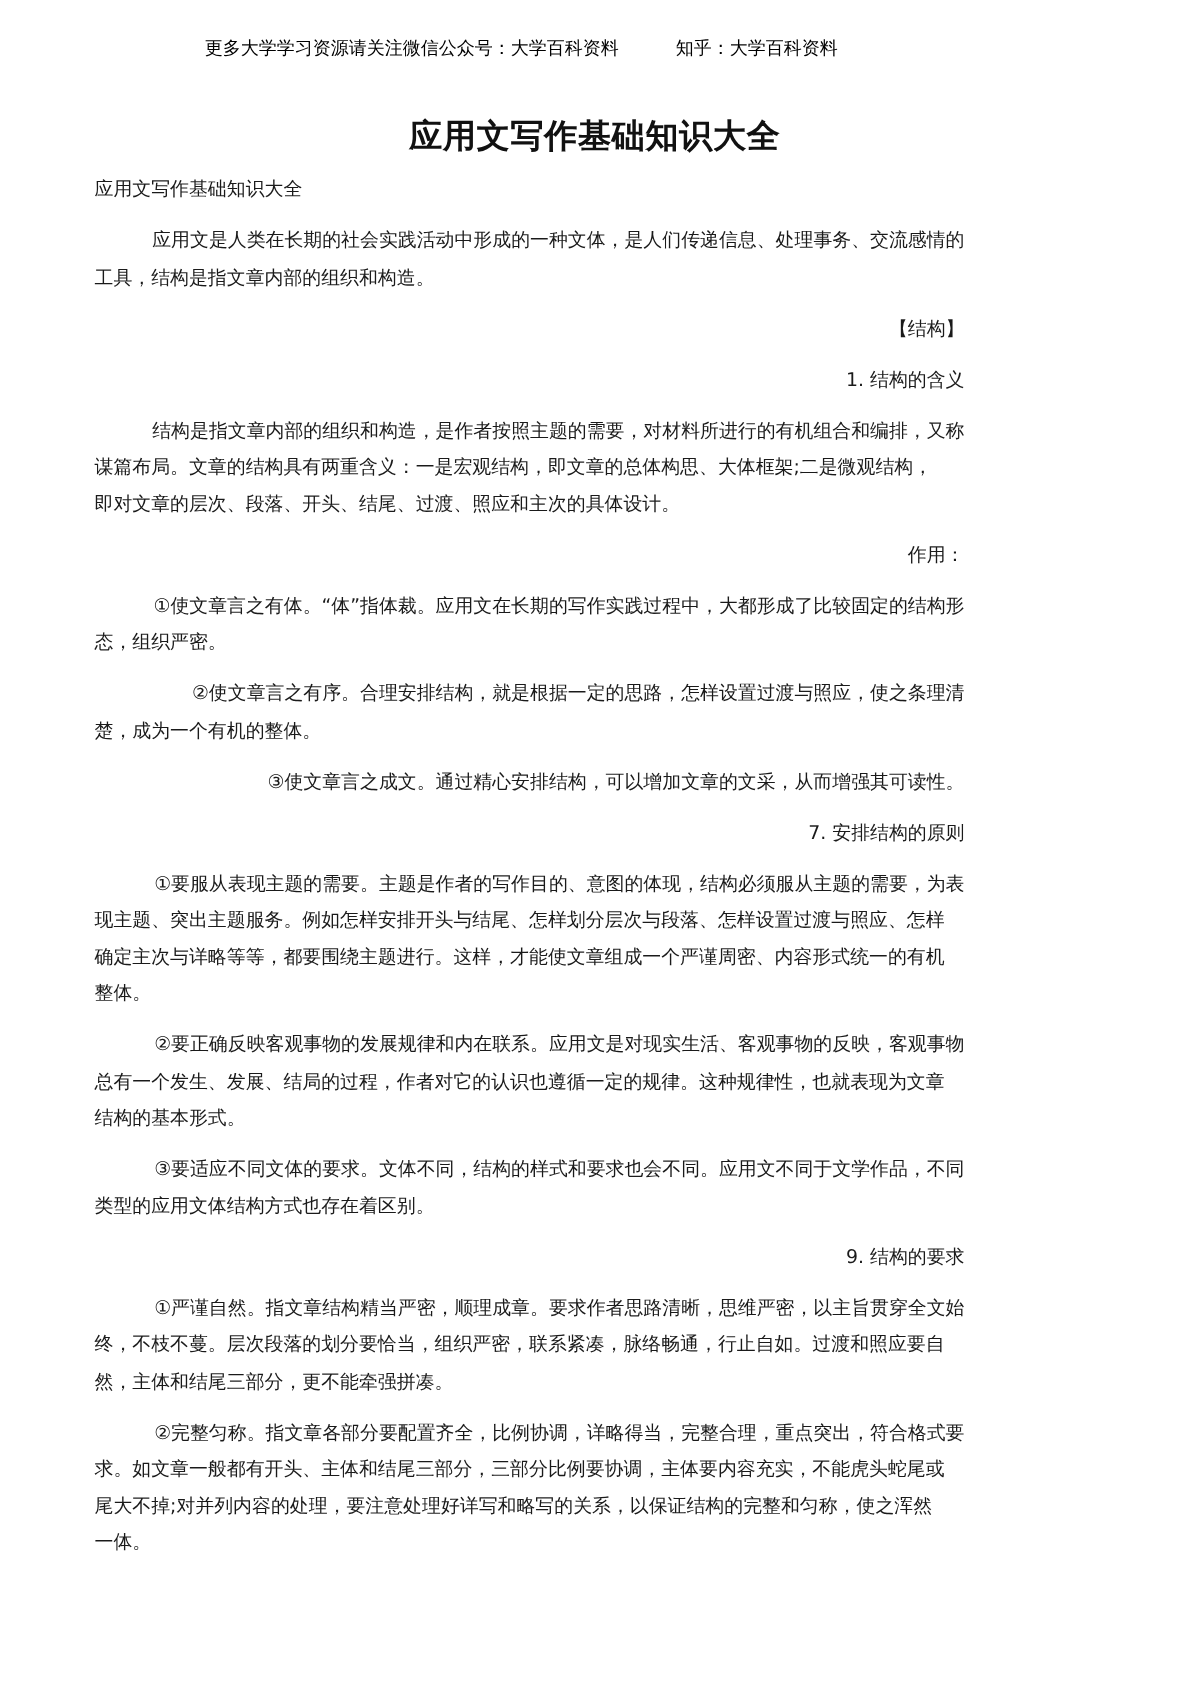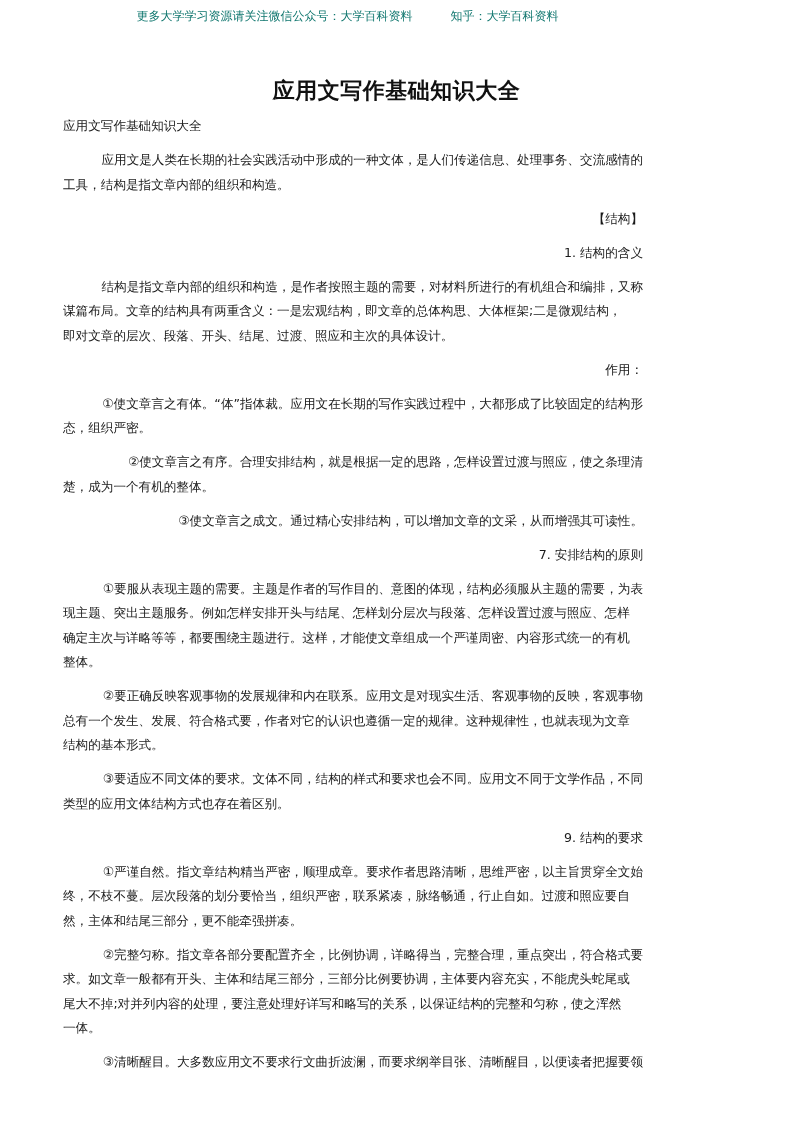--- a/index.html
+++ b/index.html
@@ -1,19 +1,19 @@
 <!DOCTYPE html>
 <html><head>
 <meta charset="utf-8">
 <style>
   html, body { margin: 0; padding: 0; background: #ffffff; }
   body { width: 793px; height: 1122px; position: relative; overflow: hidden; color: #1a1a1a;
          font-family: "DejaVu Sans", "Liberation Sans", sans-serif; }
-  .header { position: absolute; top: 8px; left: 0; width: 695px; text-align: center;
-            font-family: "DejaVu Serif", "Liberation Serif", serif; font-size: 12px; color: #0f766e; }
+  .header { position: absolute; top: 24px; left: 0; width: 695px; text-align: center;
+            font-family: "DejaVu Serif", "Liberation Serif", serif; font-size: 12px; color: #000000; }
   .header span.gap { display: inline-block; width: 38px; }
   .title { position: absolute; top: 76px; left: 0; width: 793px; text-align: center;
            font-size: 22px; font-weight: bold; color: #111; letter-spacing: 0.5px; }
   .content { position: absolute; left: 63px; top: 114px; width: 580px; font-size: 12.6px; }
   .line { height: 24.5px; line-height: 24.5px; white-space: nowrap; overflow: visible; }
   .indent { padding-left: 25px; text-align: right; }
   .gapline { height: 9.5px; }
 </style>
 </head>
 <body>
@@ -70,21 +70,21 @@
     <div class="gapline"></div>
     <div>
       <div class="line indent">①要服从表现主题的需要。主题是作者的写作目的、意图的体现，结构必须服从主题的需要，为表</div>
       <div class="line">现主题、突出主题服务。例如怎样安排开头与结尾、怎样划分层次与段落、怎样设置过渡与照应、怎样</div>
       <div class="line">确定主次与详略等等，都要围绕主题进行。这样，才能使文章组成一个严谨周密、内容形式统一的有机</div>
       <div class="line">整体。</div>
     </div>
     <div class="gapline"></div>
     <div>
       <div class="line indent">②要正确反映客观事物的发展规律和内在联系。应用文是对现实生活、客观事物的反映，客观事物</div>
-      <div class="line">总有一个发生、发展、符合格式要，作者对它的认识也遵循一定的规律。这种规律性，也就表现为文章</div>
+      <div class="line">总有一个发生、发展、结局的过程，作者对它的认识也遵循一定的规律。这种规律性，也就表现为文章</div>
       <div class="line">结构的基本形式。</div>
     </div>
     <div class="gapline"></div>
     <div>
       <div class="line indent">③要适应不同文体的要求。文体不同，结构的样式和要求也会不同。应用文不同于文学作品，不同</div>
       <div class="line">类型的应用文体结构方式也存在着区别。</div>
     </div>
     <div class="gapline"></div>
     <div>
       <div class="line indent">9. 结构的要求</div>
@@ -96,17 +96,14 @@
       <div class="line">然，主体和结尾三部分，更不能牵强拼凑。</div>
     </div>
     <div class="gapline"></div>
     <div>
       <div class="line indent">②完整匀称。指文章各部分要配置齐全，比例协调，详略得当，完整合理，重点突出，符合格式要</div>
       <div class="line">求。如文章一般都有开头、主体和结尾三部分，三部分比例要协调，主体要内容充实，不能虎头蛇尾或</div>
       <div class="line">尾大不掉;对并列内容的处理，要注意处理好详写和略写的关系，以保证结构的完整和匀称，使之浑然</div>
       <div class="line">一体。</div>
     </div>
     <div class="gapline"></div>
-    <div>
-      <div class="line indent">③清晰醒目。大多数应用文不要求行文曲折波澜，而要求纲举目张、清晰醒目，以便读者把握要领</div>
-    </div>
     <div class="gapline"></div>
   </div>
 
 </body></html>

